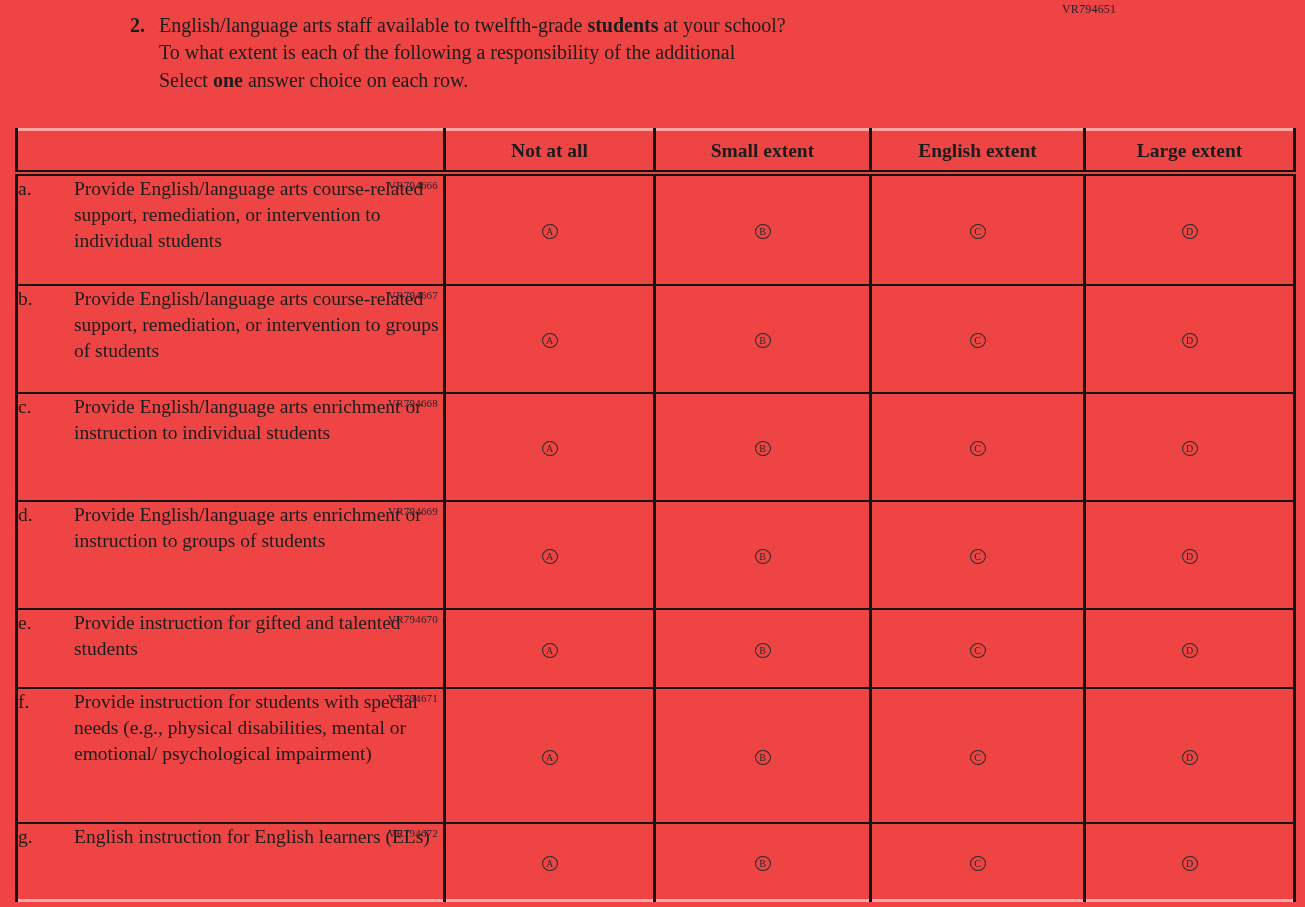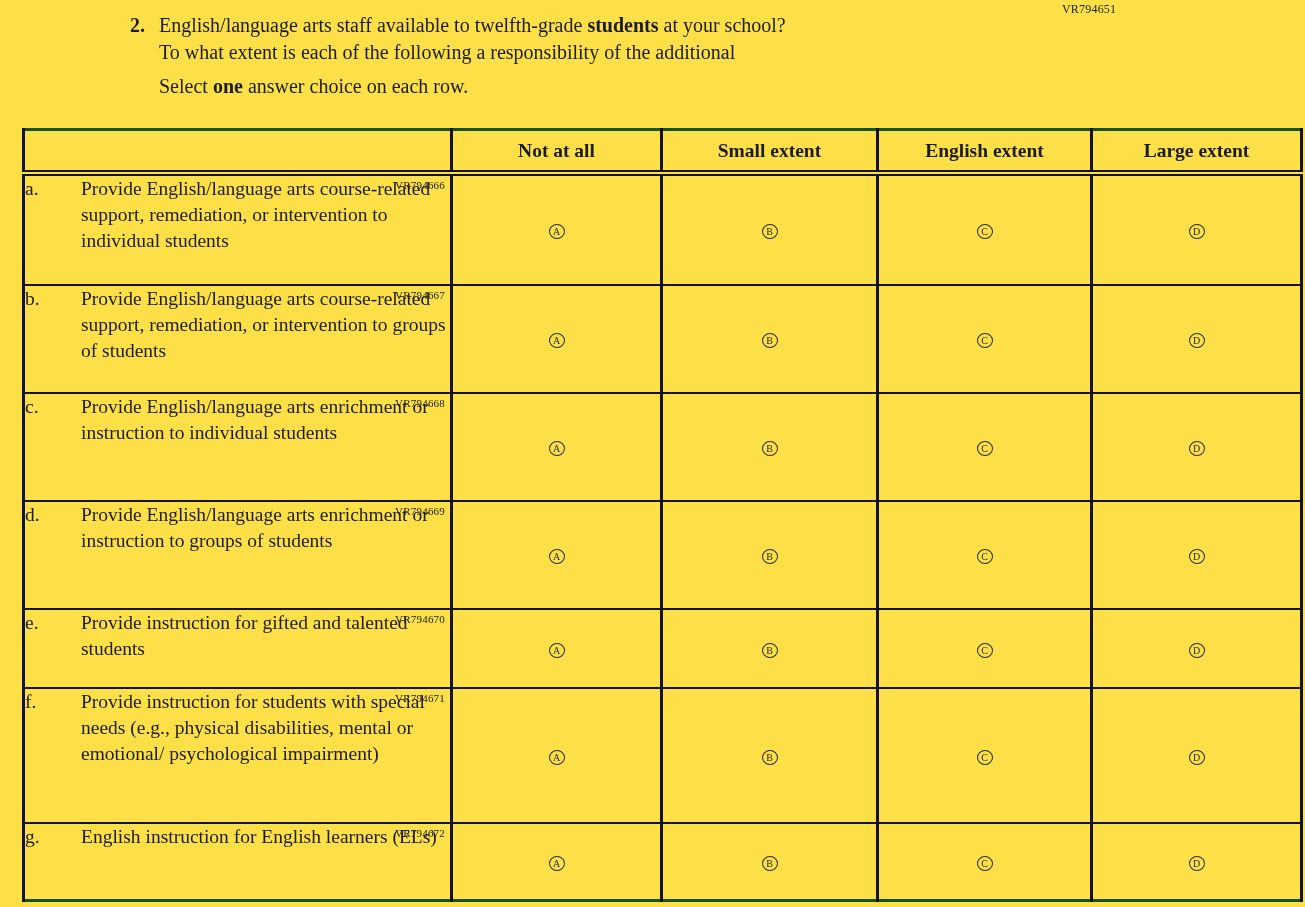--- a/index.html
+++ b/index.html
@@ -6,21 +6,21 @@
     margin: 0;
     padding: 0;
     background: #ffffff;
     font-family: "Liberation Serif", "DejaVu Serif", serif;
     color: #1c1c1c;
   }
   .page {
     position: relative;
     width: 1305px;
     height: 907px;
-    background: #fde047;
+    background: #ef4444;
     overflow: hidden;
   }
   .top-code {
     position: absolute;
     left: 1062px;
     top: 2px;
     font-size: 12px;
     letter-spacing: 0.2px;
     color: #22222e;
   }
@@ -38,32 +38,32 @@
     line-height: 27px;
     width: 29px;
     flex: 0 0 29px;
   }
   .q-text {
     font-size: 20px;
     line-height: 27px;
     max-width: 790px;
   }
   .q-instruction {
-    margin-top: 7px;
+    margin-top: 1px;
   }
   b { font-weight: bold; }
   
   table.grid {
     position: absolute;
-    left: 22px;
+    left: 15px;
     top: 128px;
     border-collapse: collapse;
     table-layout: fixed;
     width: 1278px;
-    border: 3px solid #14532d;
+    border: 3px solid #fca5a5;
   }
   table.grid th, table.grid td {
     border-top: 2px solid #141414;
     border-bottom: 2px solid #141414;
     border-left: 3px solid #141414;
     border-right: 3px solid #141414;
     padding: 0;
   }
   table.grid thead th {
     height: 39px;

